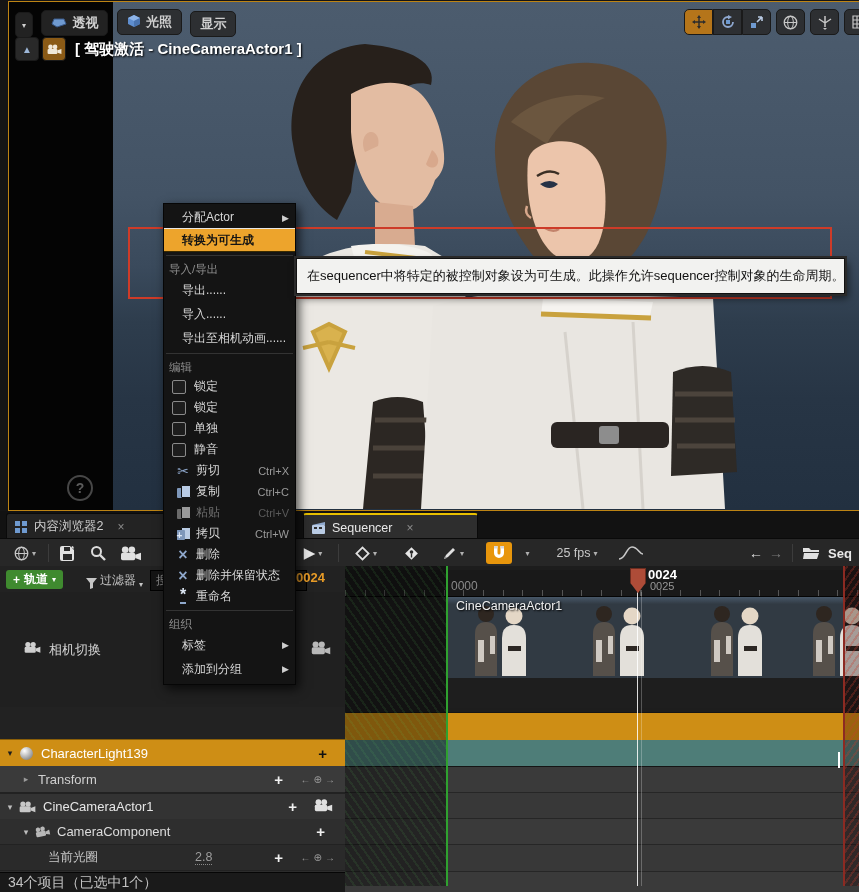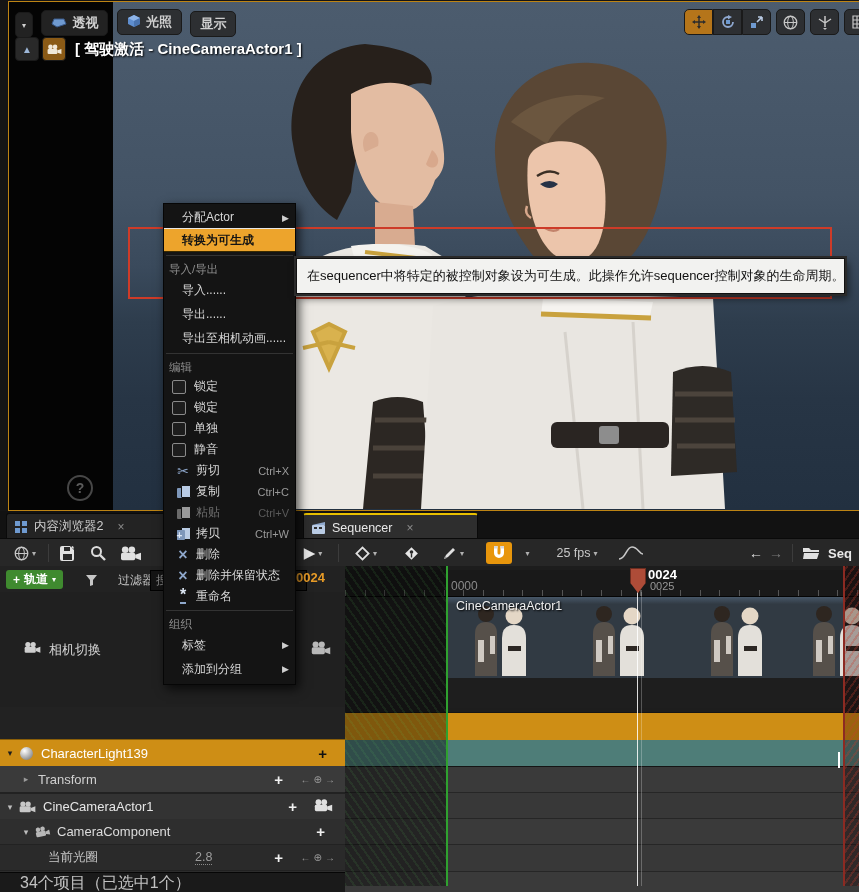--- a/index.html
+++ b/index.html
@@ -66,32 +66,32 @@
   .tab .x{margin-left:14px;color:#8a8a8a;font-size:12px;}
   #seq-toolbar{left:0;top:27px;width:859px;height:29px;background:#272727;border-top:1px solid #0a0a0a;border-bottom:1px solid #0f0f0f;}
   .ti{position:absolute;top:3px;height:22px;display:flex;align-items:center;justify-content:center;color:#c8c8c8;}
   .ti .dd{font-size:8px;color:#b0b0b0;margin-left:3px;}
   .tsep{position:absolute;top:5px;width:1px;height:18px;background:#3c3c3c;}
   .magnet-btn{background:#E8960C;border-radius:3px;width:26px;}
   
   #seq-left{left:0;top:55px;width:345px;height:326px;background:#222;border-right:1px solid #000;}
   #trackbtn{left:6px;top:4px;height:19px;padding:0 7px;background:#3F8A2F;border-radius:3px;color:#fff;
       font-weight:bold;font-size:12px;display:flex;align-items:center;gap:4px;}
-  #filterbtn{left:86px;top:6px;display:flex;align-items:center;gap:21px;color:#c6c6c6;font-size:12px;}
+  #filterbtn{left:86px;top:6px;display:flex;align-items:flex-end;gap:3px;color:#c6c6c6;font-size:12px;}
   #searchbox{left:150px;top:4px;width:145px;height:19px;background:#141414;border:1px solid #000;
       color:#8a8a8a;font-size:12px;display:flex;align-items:center;padding:0 5px;}
   #curframe{left:296px;top:4px;font-size:13px;font-weight:bold;color:#E79B27;}
   .lrow{position:absolute;left:0;width:345px;display:flex;align-items:center;font-size:13px;color:#d6d6d6;}
   .exp{font-size:9px;color:#bdbdbd;width:12px;text-align:center;}
   .rowplus{color:#f0f0f0;font-weight:bold;font-size:15px;}
   .keynav{display:flex;gap:3px;color:#9a9a9a;font-size:10px;align-items:center;}
   .pval{color:#9d9d9d;border-bottom:1px dotted #8a8a8a;font-size:12.5px;}
   .sphere{width:13px;height:13px;border-radius:50%;background:radial-gradient(circle at 35% 30%,#fff,#bbb 45%,#777 90%);}
   #status{left:0;top:306px;width:344px;height:20px;background:#1a1a1a;border-top:1px solid #060606;
-      display:flex;align-items:center;padding-left:20px;font-size:16px;color:#c2c2c2;}
+      display:flex;align-items:center;padding-left:8px;font-size:14px;color:#c2c2c2;}
   
   #timeline{left:345px;top:55px;width:514px;height:326px;background:#1d1d1d;overflow:hidden;}
   #ruler{left:0;top:4px;width:514px;height:26px;background:#191919;border-bottom:1px solid #050505;}
   #ticks{left:0;bottom:0;top:auto;height:6px;width:514px;
       background:repeating-linear-gradient(90deg,#555 0 1px,transparent 1px 19.7px);}
   .trow{position:absolute;left:0;width:514px;}
   #film{left:103px;top:30px;width:395px;height:82px;background:linear-gradient(180deg,#4a5b6d 0%,#41526400 10%),#44556780;}
   #filmlbl{left:8px;top:3px;font-size:12.5px;color:#f0f0f0;text-shadow:1px 1px 2px #000;}
   .thumb{position:absolute;top:6px;width:76px;height:74px;}
   #greenzone{left:0;top:0;width:101px;height:320px;background:rgba(0,0,0,.38);z-index:5;
@@ -520,24 +520,24 @@
     <div class="mi hl">
       <span class="lab">转换为可生成</span>
     </div>
     <div class="msep">
         <i></i>
       </div>
     <div class="msec">
         <span>导入/导出</span>
       </div>
     <div class="mi mi-lg">
+        <span class="lab">导出......</span>
+      </div>
+    <div class="mi mi-lg">
         <span class="lab">导入......</span>
-      </div>
-    <div class="mi mi-lg">
-        <span class="lab">导出......</span>
       </div>
     <div class="mi mi-lg">
         <span class="lab">导出至相机动画......</span>
       </div>
     <div class="msep">
         <i></i>
       </div>
     <div class="msec">
         <span>编辑</span>
       </div>

